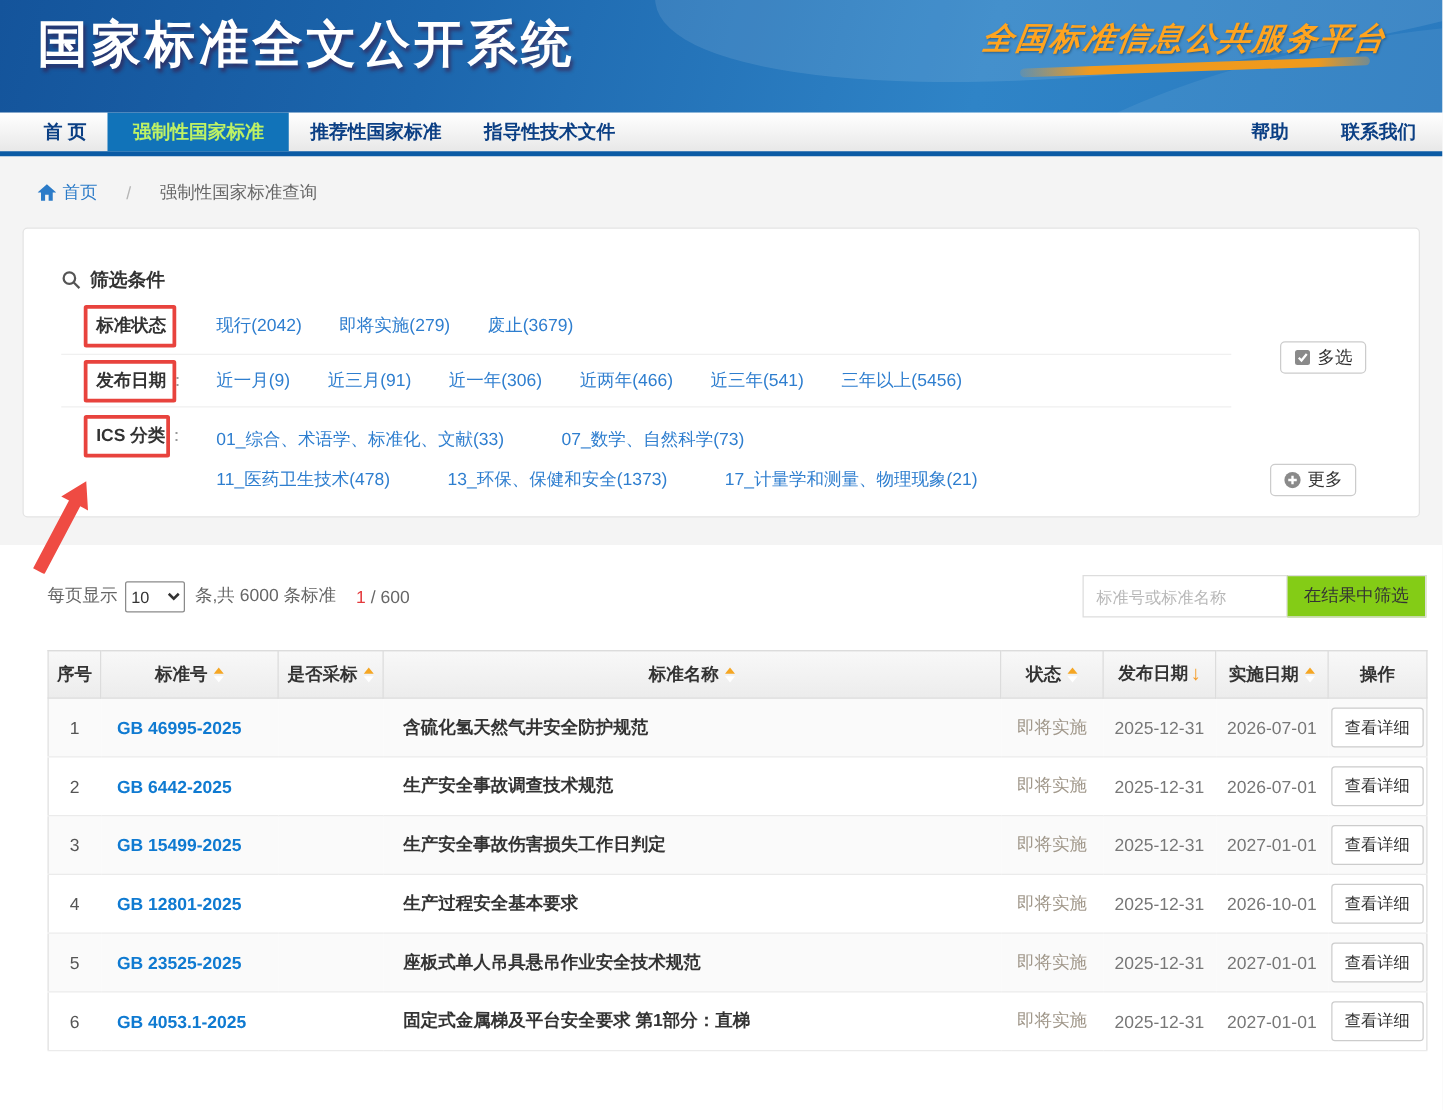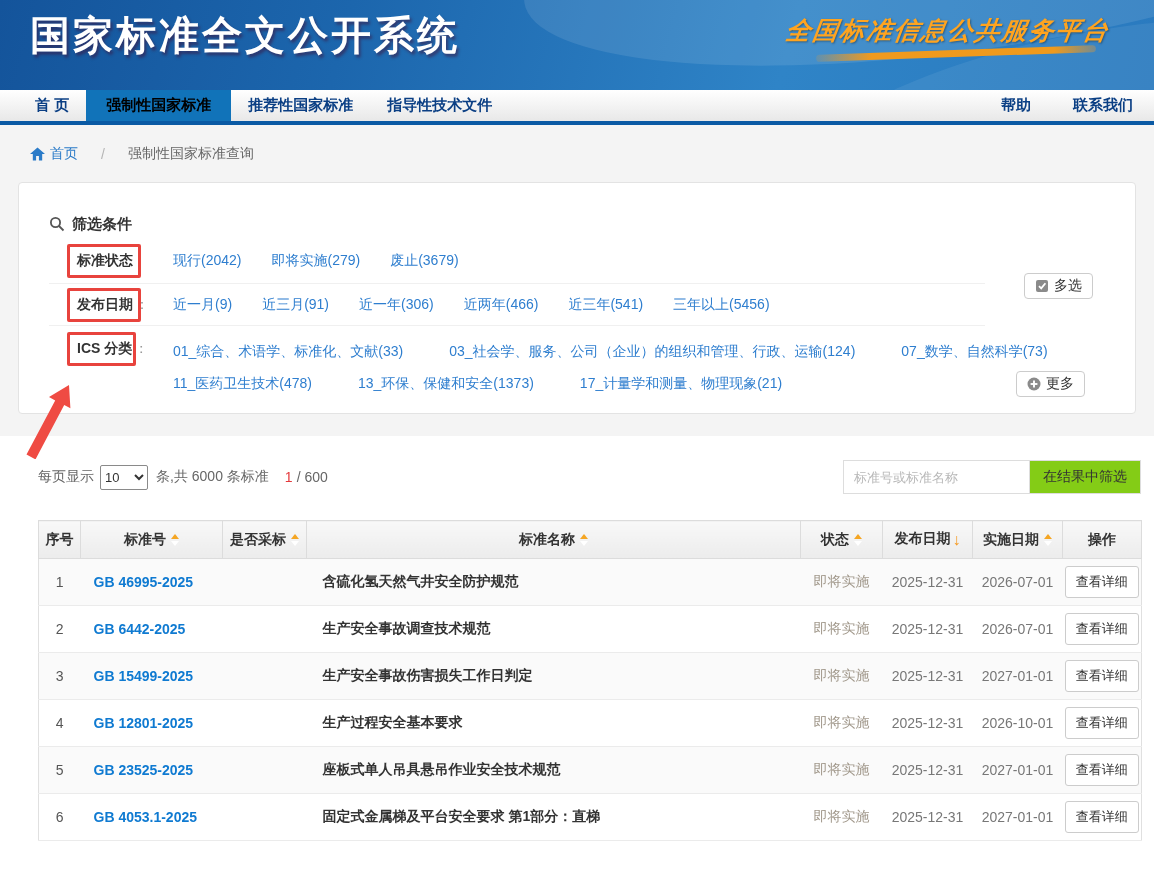--- a/index.html
+++ b/index.html
@@ -40,21 +40,21 @@
     height:35px; display:flex; align-items:stretch;
     background:linear-gradient(#ffffff,#e8e8e8);
     border-bottom:4px solid #0a5aa4;
     font-size:15px; font-weight:bold;
   }
   .nav-item {
     display:flex; align-items:center; padding:0 17px; color:#0b3f84; cursor:pointer;
     white-space:nowrap;
   }
   .nav-item:first-child { margin-left:18px; }
-  .nav-item.active { background:#1173b9; color:#000000; padding:12px 20px; }
+  .nav-item.active { background:#1173b9; color:#bef264; padding:12px 20px; }
   .nav-right { margin-left:auto; display:flex; }
   .nav-right .nav-item { padding:0 21px; }
   
   .breadcrumb {
     padding:20px 0 15px 30px; font-size:14px; display:flex; align-items:center; gap:23px;
   }
   .crumb-home-link { color:#2b7bc8; display:flex; align-items:center; gap:5px; cursor:pointer; }
   .crumb-sep { color:#b5b5b5; }
   .crumb-current { color:#666; }
   
@@ -101,21 +101,21 @@
   }
   .controls { display:flex; align-items:center; font-size:14px; color:#666; }
   .controls .seg { margin-right:6px; white-space:nowrap; }
   .per-page-select {
     width:48px; height:25px; margin-right:8px; font-size:13px; color:#333;
     border:1px solid #8a8a8a; border-radius:2px; background:#fff;
   }
   .page-current { color:#e4393c; margin:0 4px 0 10px; }
   .search-group { margin-left:auto; display:flex; }
   .search-input {
-    width:187px; height:34px; border:1px solid #ddd; padding:0 10px;
+    width:164px; height:34px; border:1px solid #ddd; padding:0 10px;
     font-size:13px; color:#b91c1c; outline:none;
   }
   .search-input::placeholder { color:#b8b8b8; }
   .search-btn {
     height:34px; border:1px solid #ddd; border-left:none; background:#84cc16;
     font-size:14px; color:#333; padding:0 13px; cursor:pointer; white-space:nowrap;
   }
   
   table.std-table {
     margin-top:26px; border-collapse:collapse; table-layout:fixed; width:1103px;
@@ -232,21 +232,20 @@
     <div class="flabel-wrap">
       <span class="flabel">
         <span>ICS 分类</span>
         <span class="red-box"></span>
       </span>
       <span class="fcolon">：</span>
     </div>
     <div class="fics-lines">
       <div class="foptions">
         <a>01_综合、术语学、标准化、文献(33)</a>
-        <a>03_社会学、服务、公司（企业）的组织和管理、行政、运输(124)</a>
         <a>07_数学、自然科学(73)</a>
       </div>
       <div class="foptions">
         <a>11_医药卫生技术(478)</a>
         <a>13_环保、保健和安全(1373)</a>
         <a>17_计量学和测量、物理现象(21)</a>
       </div>
     </div>
   </div>
 

